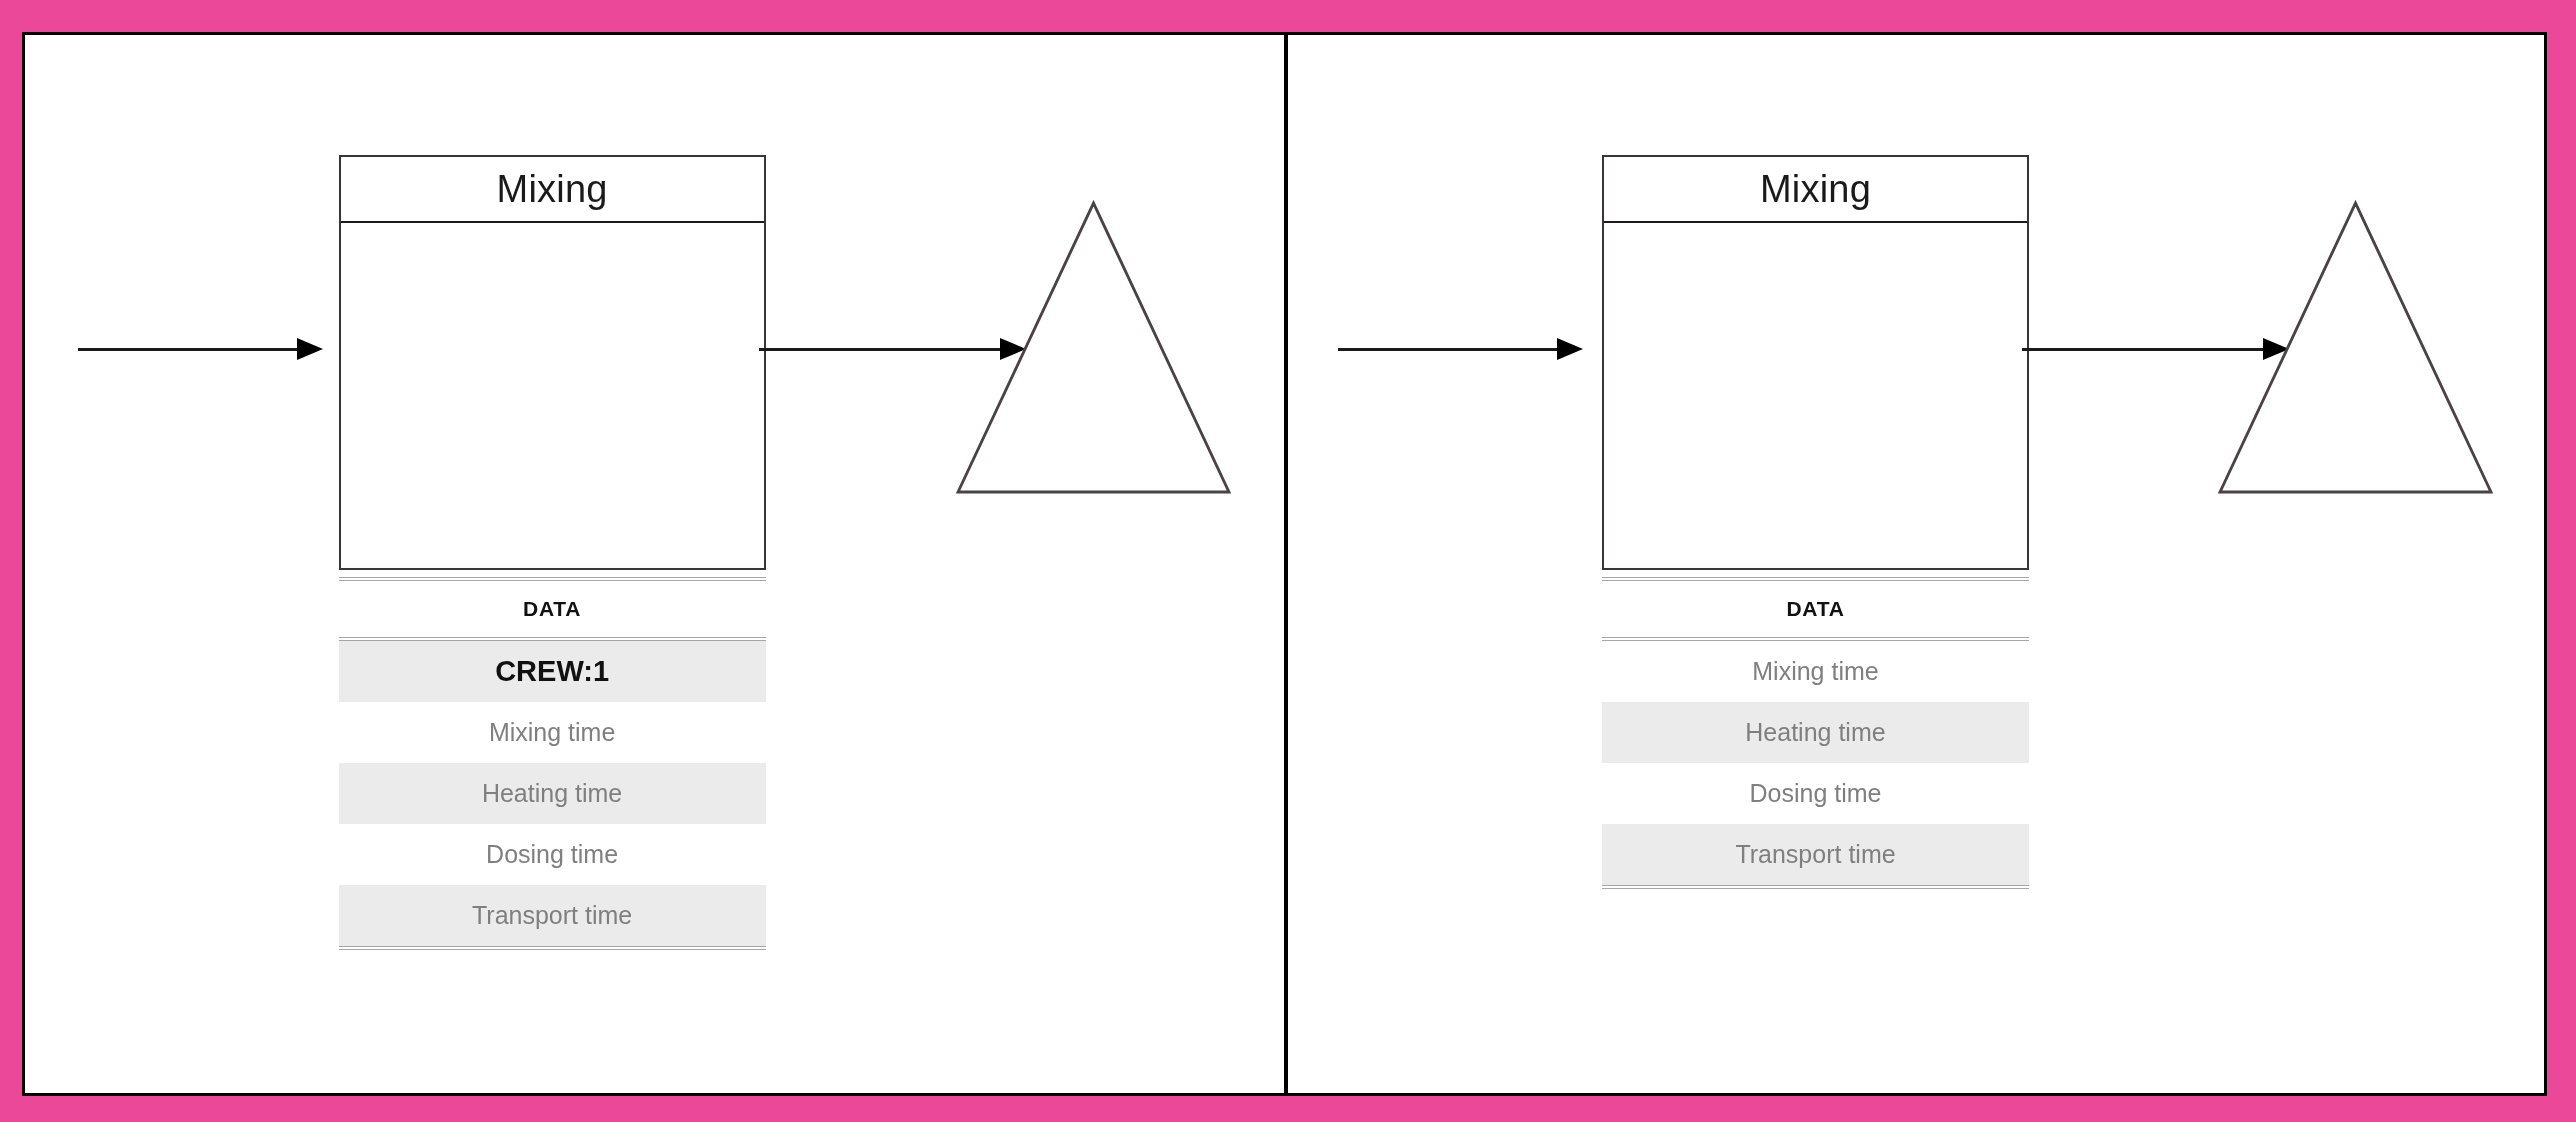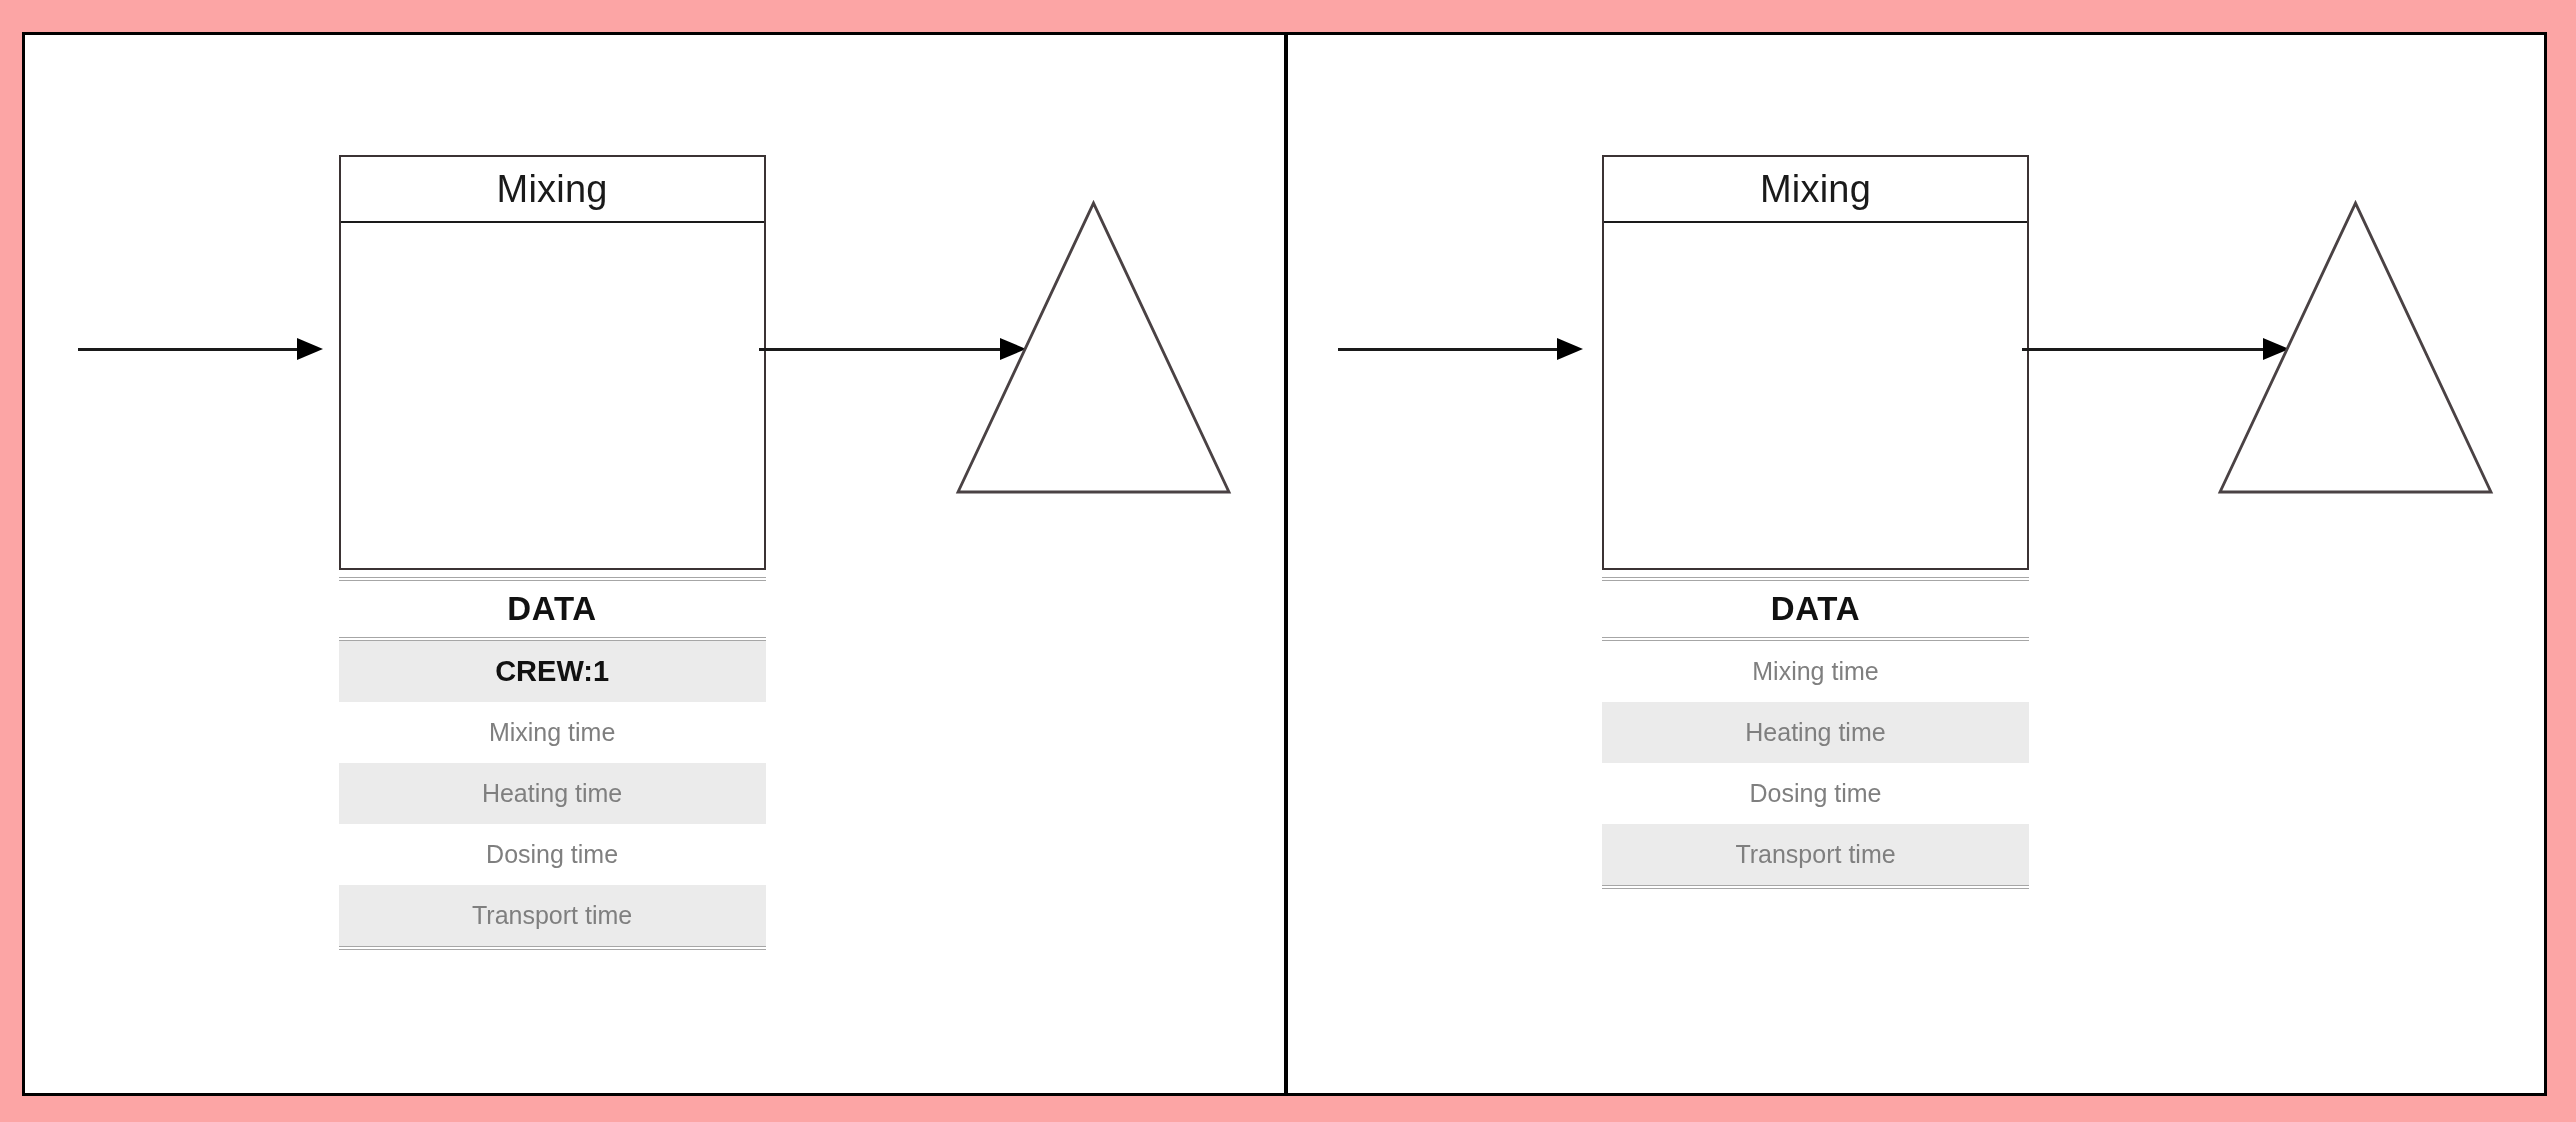--- a/index.html
+++ b/index.html
@@ -9,21 +9,21 @@
   }
   body {
     font-family: "Liberation Sans", sans-serif;
   }
 
   
   #canvas {
     position: relative;
     width: 2576px;
     height: 1122px;
-    background: #fca5a5;
+    background: #ec4899;
     overflow: hidden;
   }
 
   
   #outer-frame {
     position: absolute;
     left: 21.6px;
     top: 32px;
     width: 2525px;
     height: 1064px;
@@ -121,21 +121,21 @@
     position: absolute;
     box-sizing: border-box;
     border-top: 4.3px double #a6a6a6;
     border-bottom: 4.3px double #a6a6a6;
   }
   .data-table .data-title {
     height: 56px;
     display: flex;
     align-items: center;
     justify-content: center;
-    font-size: 33px;
+    font-size: 21px;
     font-weight: bold;
     color: #111111;
     border-bottom: 4.3px double #a6a6a6;
     background: #ffffff;
     letter-spacing: 0.7px;
   }
   .data-table .data-row {
     height: 61px;
     display: flex;
     align-items: center;

